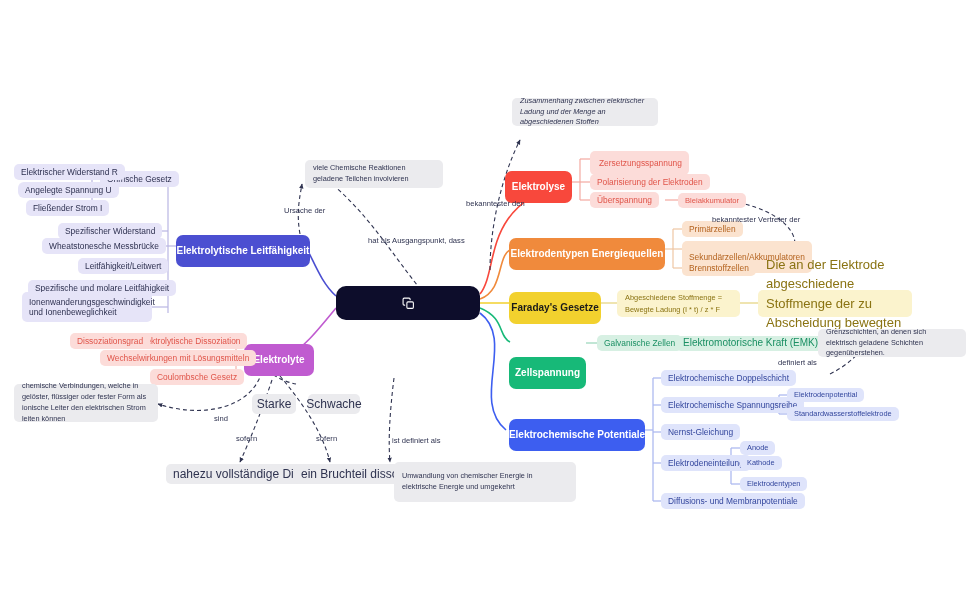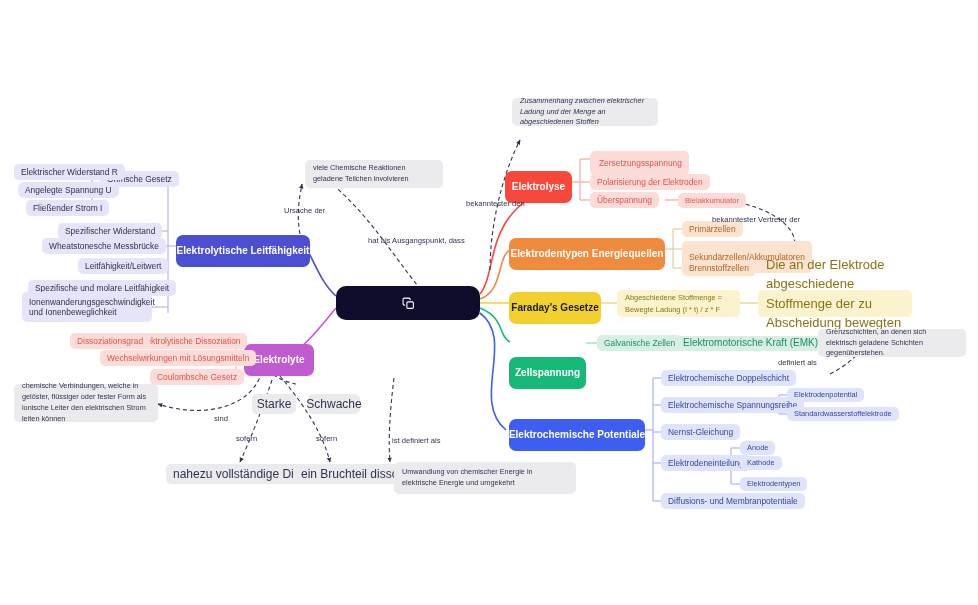--- a/index.html
+++ b/index.html
@@ -343,21 +343,21 @@
   </div>
 
   <div class="node note grey wrapnode" style="left:512px;top:98px;width:146px;height:28px;font-style:italic;">
     <span>Zusammenhang zwischen elektrischer Ladung und der Menge an abgeschiedenen Stoffen</span>
   </div>
 
   <div class="node note grey wrapnode" style="left:14px;top:384px;width:144px;height:38px;">
     <span>chemische Verbindungen, welche in gelöster, flüssiger oder fester Form als ionische Leiter den elektrischen Strom leiten können</span>
   </div>
 
-  <div class="node note grey wrapnode" style="left:394px;top:462px;width:182px;height:32px;">
+  <div class="node note grey wrapnode" style="left:394px;top:462px;width:182px;height:40px;">
     <span>Umwandlung von chemischer Energie in elektrische Energie und umgekehrt</span>
   </div>
 
   <div class="node note grey wrapnode" style="left:818px;top:329px;width:148px;height:28px;">
     <span>Grenzschichten, an denen sich elektrisch geladene Schichten gegenüberstehen.</span>
   </div>
 
   <div class="dlabel" style="left:284px;top:206px;">Ursache der</div>
   <div class="dlabel" style="left:368px;top:236px;">hat als Ausgangspunkt, dass</div>
   <div class="dlabel" style="left:466px;top:199px;">bekanntester den</div>

